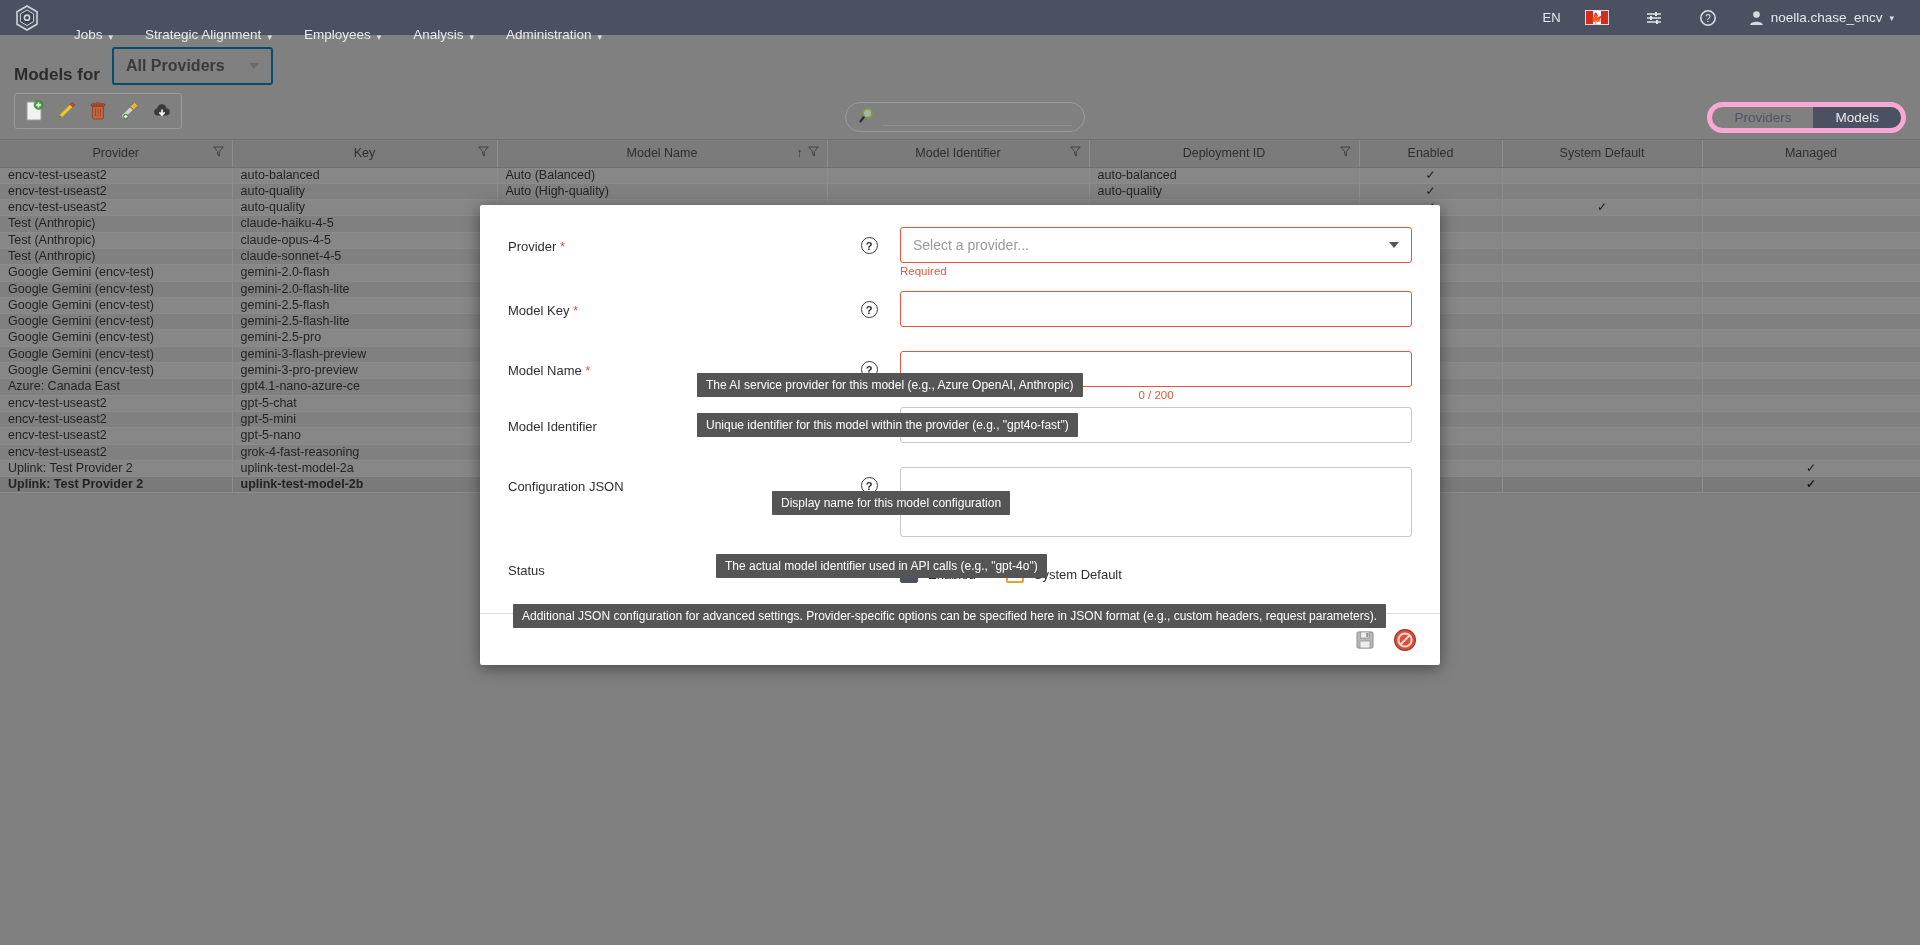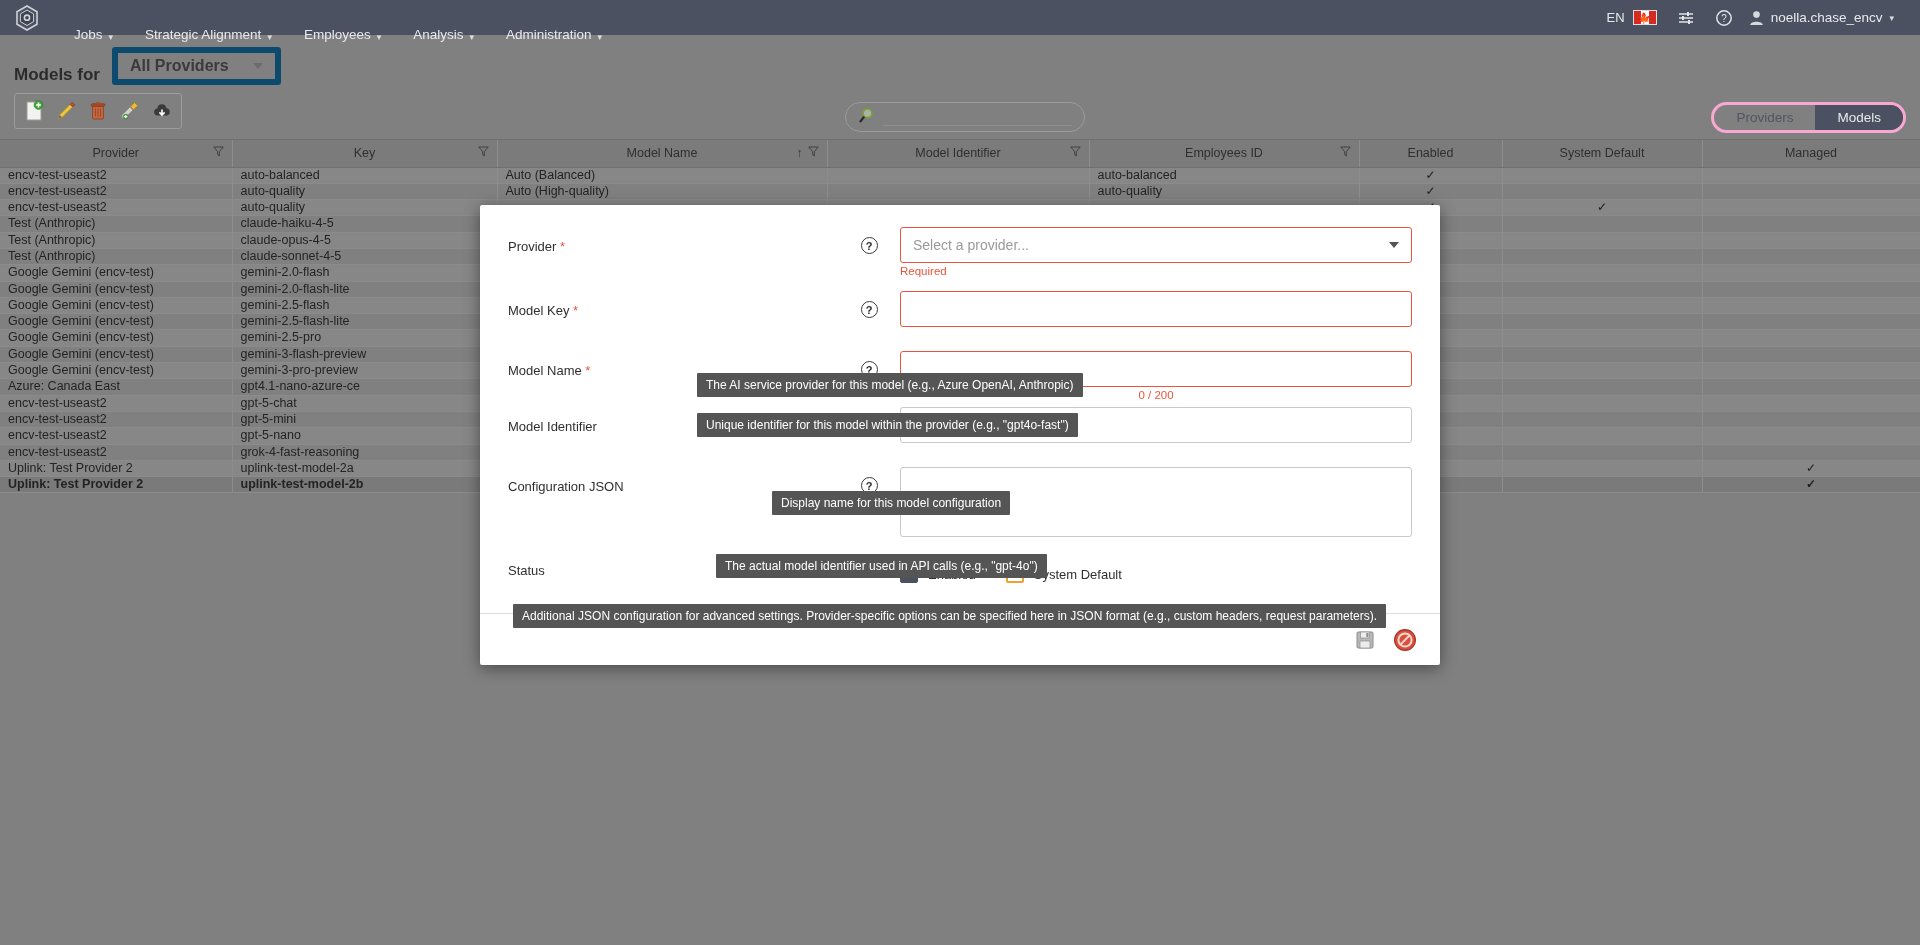--- a/index.html
+++ b/index.html
@@ -14,50 +14,50 @@
 
   
   .navbar {
     height:35px; background:#4b5160; display:flex; align-items:center;
     padding:0 14px; color:#e8e9ec; font-size:13.5px; position:relative; z-index:5;
   }
   .brand-logo { width:26px; height:26px; margin-right:18px; flex:0 0 auto; display:flex; align-items:center; justify-content:center;}
   .nav-item { padding:0 16px; height:49px; display:flex; align-items:flex-end; gap:6px; cursor:pointer; white-space:nowrap;}
   .caret { font-size:9px; opacity:.9; }
   .nav-spacer { flex:1 1 auto; }
-  .nav-right { display:flex; align-items:center; gap:0; }
+  .nav-right { display:flex; align-items:center; gap:16px; }
   .lang { font-size:13px; padding:0 6px; }
   .flag { width:24px; height:15px; background:#fff; position:relative; display:inline-block; margin:0 10px 0 2px; border:1px solid #00000022;}
   .flag:before, .flag:after { content:""; position:absolute; top:0; bottom:0; width:7px; background:#d52b1e;}
   .flag:before{left:0;} .flag:after{right:0;}
   .flag span { position:absolute; left:50%; top:50%; transform:translate(-50%,-50%); color:#d52b1e; font-size:11px; line-height:1;}
   .nav-icon-btn { width:38px; height:35px; display:flex; align-items:center; justify-content:center; cursor:pointer;}
   .user-chip { display:flex; align-items:center; gap:7px; padding:0 12px 0 6px; height:35px; cursor:pointer; font-size:13.5px;}
 
   
   .page-head { display:flex; align-items:flex-end; padding:12px 14px 0 14px; }
   .page-title { font-size:17px; font-weight:bold; color:#2b2b2b; margin-right:12px; }
   .provider-select {
-    min-width:135px; height:38px; border:6px solid #0c4a6e; border-radius:3px;
+    min-width:135px; height:38px; border:2px solid #0c4a6e; border-radius:3px;
     background:transparent; display:flex; align-items:center; justify-content:space-between;
     padding:0 12px; font-size:16px; font-weight:bold; color:#3a3a3a; cursor:pointer; gap:24px;
   }
   .sel-caret { border-left:5px solid transparent; border-right:5px solid transparent; border-top:6px solid #6b6b6b; }
 
   
   .toolbar-row { display:flex; align-items:center; padding:8px 14px 6px 14px; position:relative; }
   .tool-group { border:1px solid #9c9c9c; border-radius:3px; display:flex; align-items:center; padding:2px 4px; gap:2px; }
   .tool-btn { width:30px; height:30px; display:flex; align-items:center; justify-content:center; cursor:pointer; border-radius:3px;}
 
   .search-wrap { position:absolute; left:845px; top:102px; width:240px; height:30px;
     border:1px solid #9c9c9c; border-radius:15px; display:flex; align-items:center; padding:0 12px; gap:8px;}
   .search-input { flex:1; border:none; border-bottom:1px solid #8f8f8f; background:transparent; outline:none;
     font-size:12px; height:18px; color:#2c2c2c; font-family:"Liberation Sans", sans-serif;}
 
-  .seg-wrap { position:absolute; right:14px; top:102px; display:flex; border:3px solid #f9a8d4; border-radius:16px; overflow:hidden; height:31px;justify-content:center;}
+  .seg-wrap { position:absolute; right:14px; top:102px; display:flex; border:5px solid #f9a8d4; border-radius:16px; overflow:hidden; height:31px;justify-content:center;}
   .seg { padding:0 22px; display:flex; align-items:center; font-size:13.5px; cursor:pointer; }
   .seg.inactive { color:#50555f; background:transparent; }
   .seg.active { color:#e9eaec; background:#4b5160; }
 
   
   .grid { margin-top:4px; width:1920px; border-top:1px solid #6f6f6f; }
   table.tbl { border-collapse:collapse; width:1920px; table-layout:fixed; }
   table.tbl th {
     background:#7b7b7b; color:#2f2f2f; font-size:12.5px; font-weight:normal;
     height:27px; border-right:1px solid #8d8d8d; border-bottom:1px solid #6f6f6f;
@@ -306,21 +306,21 @@
               <span class="th-label">Model Identifier</span>
             </div>
             <div class="th-icons">
               <span><svg width="11" height="11" viewBox="0 0 11 11">
                   <path d="M0.8 1 H10.2 L6.3 5.6 V10 L4.7 8.8 V5.6 Z" fill="none" stroke="#3a3a3a" stroke-width="0.9"></path>
                 </svg></span>
             </div>
           </th>
           <th>
             <div class="th-in">
-              <span class="th-label">Employees ID</span>
+              <span class="th-label">Deployment ID</span>
             </div>
             <div class="th-icons">
               <span><svg width="11" height="11" viewBox="0 0 11 11">
                   <path d="M0.8 1 H10.2 L6.3 5.6 V10 L4.7 8.8 V5.6 Z" fill="none" stroke="#3a3a3a" stroke-width="0.9"></path>
                 </svg></span>
             </div>
           </th>
           <th>
             <div class="th-in">
               <span class="th-label">Enabled</span>

